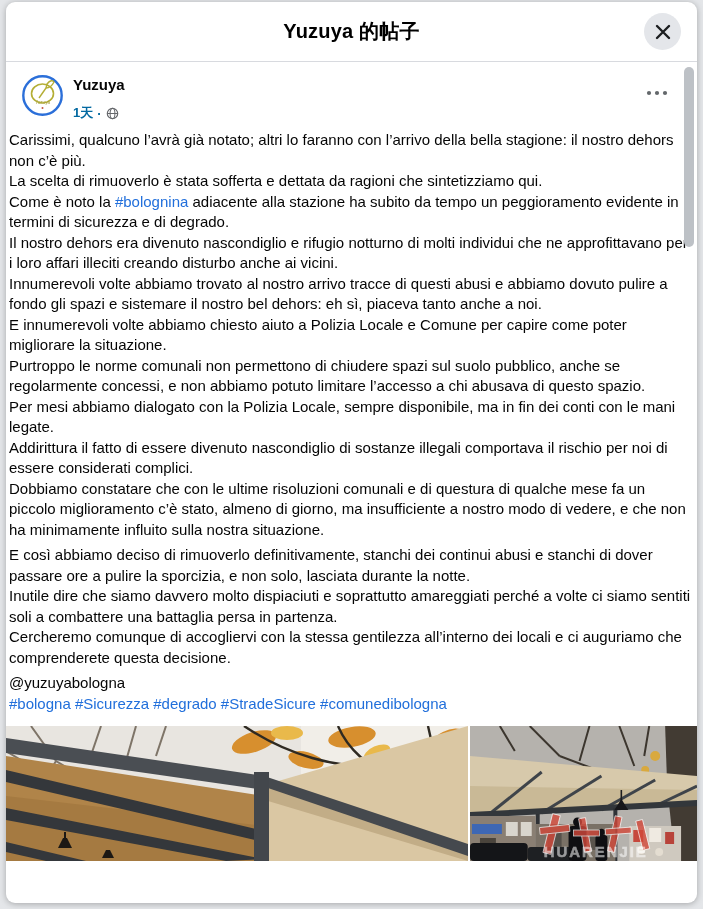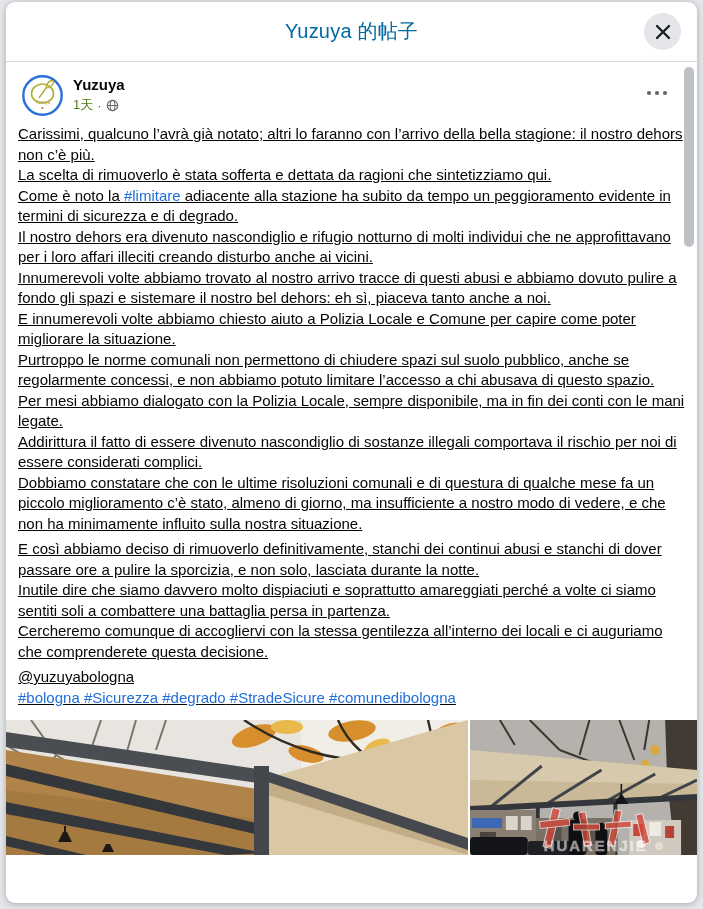--- a/index.html
+++ b/index.html
@@ -14,48 +14,48 @@
     background:#ffffff; border-radius:9px;
     box-shadow:0 1px 6px rgba(0,0,0,.28);
     overflow:hidden;
   }
   .modal-header {
     position:relative; height:60px;
     display:flex; align-items:center; justify-content:center;
     border-bottom:1px solid #d8dadf;
   }
   .modal-title {
-    font-size:20px; font-weight:400; color:#0369a1; letter-spacing:.2px;
+    font-size:20px; font-weight:700; color:#000000; letter-spacing:.2px;
   }
   .close-btn {
     position:absolute; right:16px; top:11px; width:37px; height:37px;
     border-radius:50%; background:#e4e6ea; border:none; cursor:pointer;
     display:flex; align-items:center; justify-content:center;
   }
   .scroll-thumb {
     position:absolute; right:3px; top:65px; width:10px; height:180px;
     border-radius:5px; background:#bdc1c6;
   }
   .post-header {
     display:flex; align-items:flex-start; padding:13px 27px 0 16px;justify-content:flex-end;
   }
   .avatar { width:41px; height:41px; flex:0 0 41px; cursor:pointer; }
   .author-block { margin-left:10px; padding-top:1px; }
   .author-name { font-size:15px; font-weight:700; color:#050505; cursor:pointer; }
   .meta-row {
-    display:flex; align-items:center; gap:4px; margin-top:3px;
-    font-size:13px; color:#4d7c0f; cursor:pointer;
+    display:flex; align-items:center; gap:4px; margin-top:11px;
+    font-size:13px; color:#0369a1; cursor:pointer;font-weight:bold;
   }
   .more-btn {
     margin-left:auto; background:none; border:none; cursor:pointer;
     padding:8px 2px; margin-top:2px;
   }
   .post-body {
-    margin-top:8px; padding:0 12px;
-    font-size:15px; line-height:20.5px; color:#050505;text-decoration:underline;
+    margin-top:8px; padding:0 3px;
+    font-size:15px; line-height:20.5px; color:#050505;
   }
   .post-paragraph { white-space:pre-line; margin:0 0 5px 0; }
   .post-paragraph:last-child { margin-bottom:8px; }
   .post-link { text-decoration:none; cursor:pointer; }
   .photo-grid {
     margin-top:12px; height:135px; display:flex; gap:2px;
   }
   .photo { height:135px; overflow:hidden; cursor:pointer; position:relative; }
   .photo svg { display:block; width:100%; height:100%; }
   .photo-left { width:462px; flex:0 0 462px; }
@@ -103,21 +103,21 @@
         <circle cx="3" cy="4" r="2.1" fill="#63676b"></circle>
         <circle cx="11" cy="4" r="2.1" fill="#63676b"></circle>
         <circle cx="19" cy="4" r="2.1" fill="#63676b"></circle>
       </svg>
     </button>
   </div>
 
   <div class="post-body" id="post-body">
       <div class="post-paragraph"><span>Carissimi, qualcuno l’avrà già notato; altri lo faranno con l’arrivo della bella stagione: il nostro dehors non c’è più.
 La scelta di rimuoverlo è stata sofferta e dettata da ragioni che sintetizziamo qui.
-Come è noto la </span><a class="post-link" style="color: rgb(33, 111, 219);">#limitare</a><span> adiacente alla stazione ha subito da tempo un peggioramento evidente in termini di sicurezza e di degrado.
+Come è noto la </span><a class="post-link" style="color: rgb(33, 111, 219);">#bolognina</a><span> adiacente alla stazione ha subito da tempo un peggioramento evidente in termini di sicurezza e di degrado.
 Il nostro dehors era divenuto nascondiglio e rifugio notturno di molti individui che ne approfittavano per i loro affari illeciti creando disturbo anche ai vicini.
 Innumerevoli volte abbiamo trovato al nostro arrivo tracce di questi abusi e abbiamo dovuto pulire a fondo gli spazi e sistemare il nostro bel dehors: eh sì, piaceva tanto anche a noi.
 E innumerevoli volte abbiamo chiesto aiuto a Polizia Locale e Comune per capire come poter migliorare la situazione.
 Purtroppo le norme comunali non permettono di chiudere spazi sul suolo pubblico, anche se regolarmente concessi, e non abbiamo potuto limitare l’accesso a chi abusava di questo spazio.
 Per mesi abbiamo dialogato con la Polizia Locale, sempre disponibile, ma in fin dei conti con le mani legate.
 Addirittura il fatto di essere divenuto nascondiglio di sostanze illegali comportava il rischio per noi di essere considerati complici.
 Dobbiamo constatare che con le ultime risoluzioni comunali e di questura di qualche mese fa un piccolo miglioramento c’è stato, almeno di giorno, ma insufficiente a nostro modo di vedere, e che non ha minimamente influito sulla nostra situazione.</span></div>
       <div class="post-paragraph"><span>E così abbiamo deciso di rimuoverlo definitivamente, stanchi dei continui abusi e stanchi di dover passare ore a pulire la sporcizia, e non solo, lasciata durante la notte.
 Inutile dire che siamo davvero molto dispiaciuti e soprattutto amareggiati perché a volte ci siamo sentiti soli a combattere una battaglia persa in partenza.
 Cercheremo comunque di accogliervi con la stessa gentilezza all’interno dei locali e ci auguriamo che comprenderete questa decisione.</span></div>

